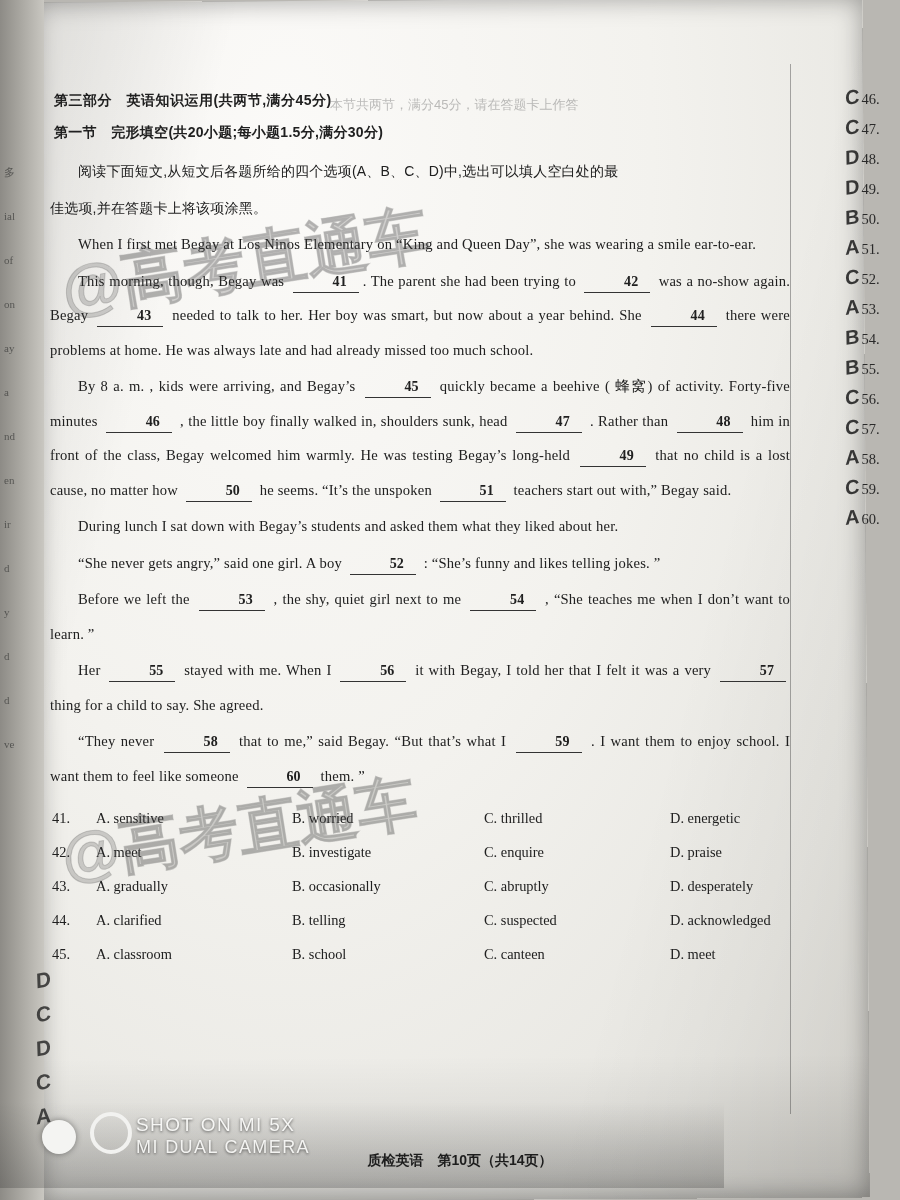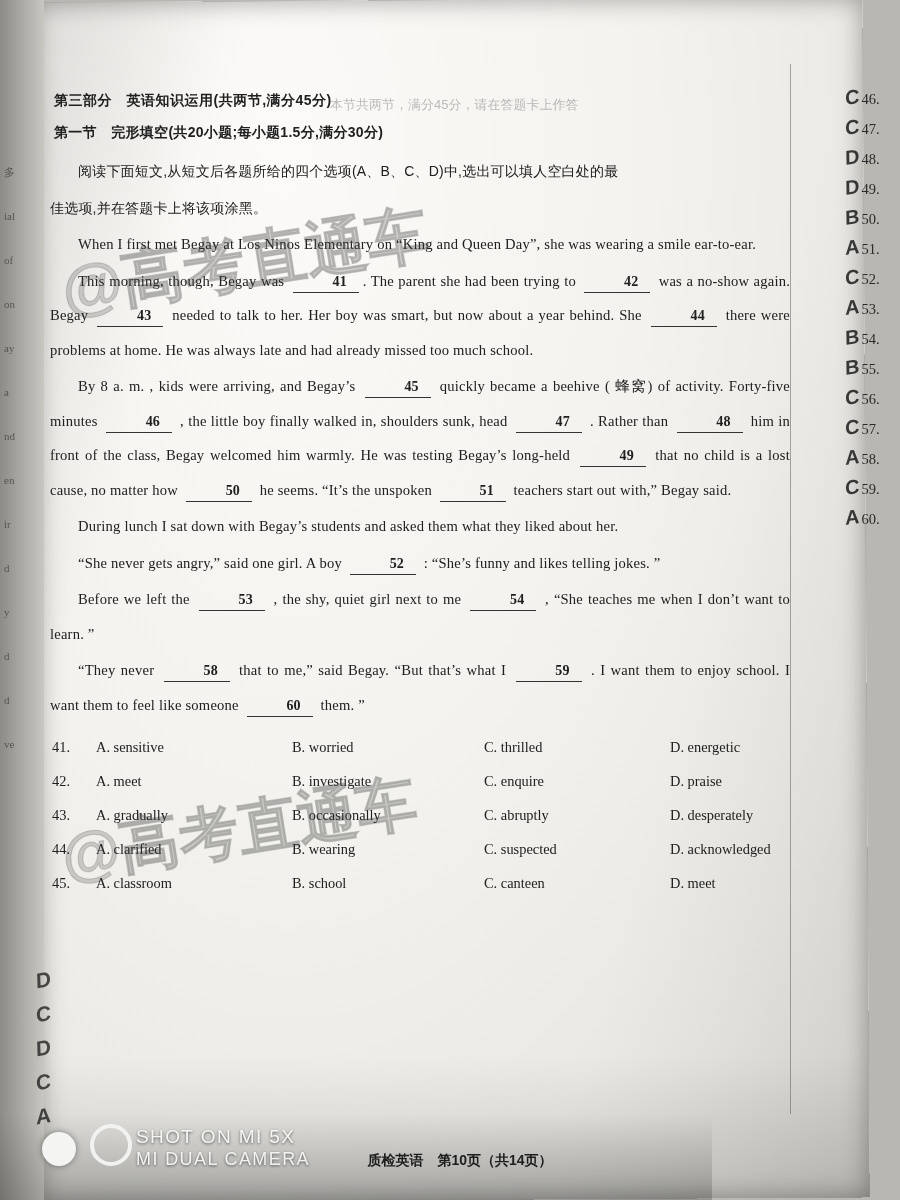--- a/index.html
+++ b/index.html
@@ -111,22 +111,23 @@
     position:absolute;color:rgba(60,60,60,.22);
     font-family:"Liberation Sans", sans-serif;font-weight:bold;
     white-space:nowrap;pointer-events:none;
     -webkit-text-stroke:1px rgba(70,70,70,.22);
     text-stroke:1px rgba(70,70,70,.22);
   }
   #wm1{left:60px;top:220px;font-size:62px;transform:rotate(-9deg);}
   #wm2{left:60px;top:790px;font-size:60px;transform:rotate(-9deg);}
   
   #cam{
-    position:absolute;left:0;bottom:0;width:712px;height:86px;
+    position:absolute;left:0;bottom:12px;width:712px;height:86px;
     background:linear-gradient(0deg, rgba(25,25,25,.22) 0%, rgba(25,25,25,0) 100%);
+    padding-left:12px;
   }
   #lens1,#lens2{
     position:absolute;border-radius:50%;
   }
   #lens1{left:42px;bottom:34px;width:34px;height:34px;background:#f4f4f2;box-shadow:0 0 6px rgba(0,0,0,.4);}
   #lens2{left:90px;bottom:34px;width:34px;height:34px;background:transparent;border:4px solid #f2f2f0;}
   #cam-text{
     position:absolute;left:136px;bottom:30px;color:#f6f6f4;
     font-family:"Liberation Sans", sans-serif;letter-spacing:1.4px;
     text-shadow:0 1px 3px rgba(0,0,0,.6);
@@ -174,20 +175,21 @@
 
   <div class="para cn indent">阅读下面短文,从短文后各题所给的四个选项(A、B、C、D)中,选出可以填人空白处的最</div>
   <div class="para cn">佳选项,并在答题卡上将该项涂黑。</div>
 
   <div class="para indent">When I first met Begay at Los Ninos Elementary on “King and Queen Day”, she was wearing a smile ear-to-ear.</div>
   <div class="para indent">This morning, though, Begay was <span class="blank">41</span>. The parent she had been trying to <span class="blank">42</span> was a no-show again. Begay <span class="blank">43</span> needed to talk to her. Her boy was smart, but now about a year behind. She <span class="blank">44</span> there were problems at home. He was always late and had already missed too much school.</div>
   <div class="para indent">By 8 a. m. , kids were arriving, and Begay’s <span class="blank">45</span> quickly became a beehive ( 蜂窝) of activity. Forty-five minutes <span class="blank">46</span> , the little boy finally walked in, shoulders sunk, head <span class="blank">47</span> . Rather than <span class="blank">48</span> him in front of the class, Begay welcomed him warmly. He was testing Begay’s long-held <span class="blank">49</span> that no child is a lost cause, no matter how <span class="blank">50</span> he seems. “It’s the unspoken <span class="blank">51</span> teachers start out with,” Begay said.</div>
   <div class="para indent">During lunch I sat down with Begay’s students and asked them what they liked about her.</div>
   <div class="para indent">“She never gets angry,” said one girl. A boy <span class="blank">52</span> : “She’s funny and likes telling jokes. ”</div>
   <div class="para indent">Before we left the <span class="blank">53</span> , the shy, quiet girl next to me <span class="blank">54</span> , “She teaches me when I don’t want to learn. ”</div>
+  <div class="para indent">Her <span class="blank">55</span> stayed with me. When I <span class="blank">56</span> it with Begay, I told her that I felt it was a very <span class="blank">57</span> thing for a child to say. She agreed.</div>
   <div class="para indent">“They never <span class="blank">58</span> that to me,” said Begay. “But that’s what I <span class="blank">59</span> . I want them to enjoy school. I want them to feel like someone <span class="blank">60</span> them. ”</div>
 
   <table id="options">
     <tbody>
         <tr>
       <td class="num">41.</td>
       <td class="a">A. sensitive</td>
       <td class="b">B. worried</td>
       <td class="c">C. thrilled</td>
       <td class="d">D. energetic</td>
@@ -202,21 +204,21 @@
     <tr>
       <td class="num">43.</td>
       <td class="a">A. gradually</td>
       <td class="b">B. occasionally</td>
       <td class="c">C. abruptly</td>
       <td class="d">D. desperately</td>
     </tr>
     <tr>
       <td class="num">44.</td>
       <td class="a">A. clarified</td>
-      <td class="b">B. wearing</td>
+      <td class="b">B. telling</td>
       <td class="c">C. suspected</td>
       <td class="d">D. acknowledged</td>
     </tr>
     <tr>
       <td class="num">45.</td>
       <td class="a">A. classroom</td>
       <td class="b">B. school</td>
       <td class="c">C. canteen</td>
       <td class="d">D. meet</td>
     </tr>

